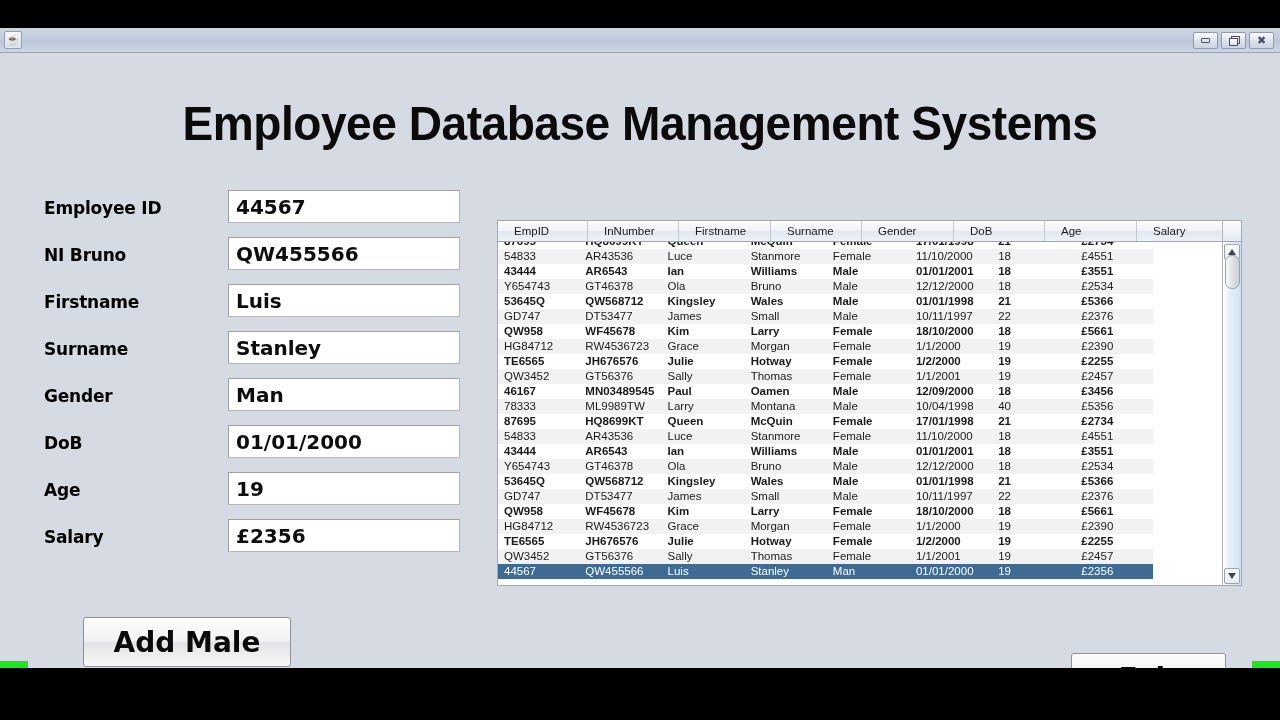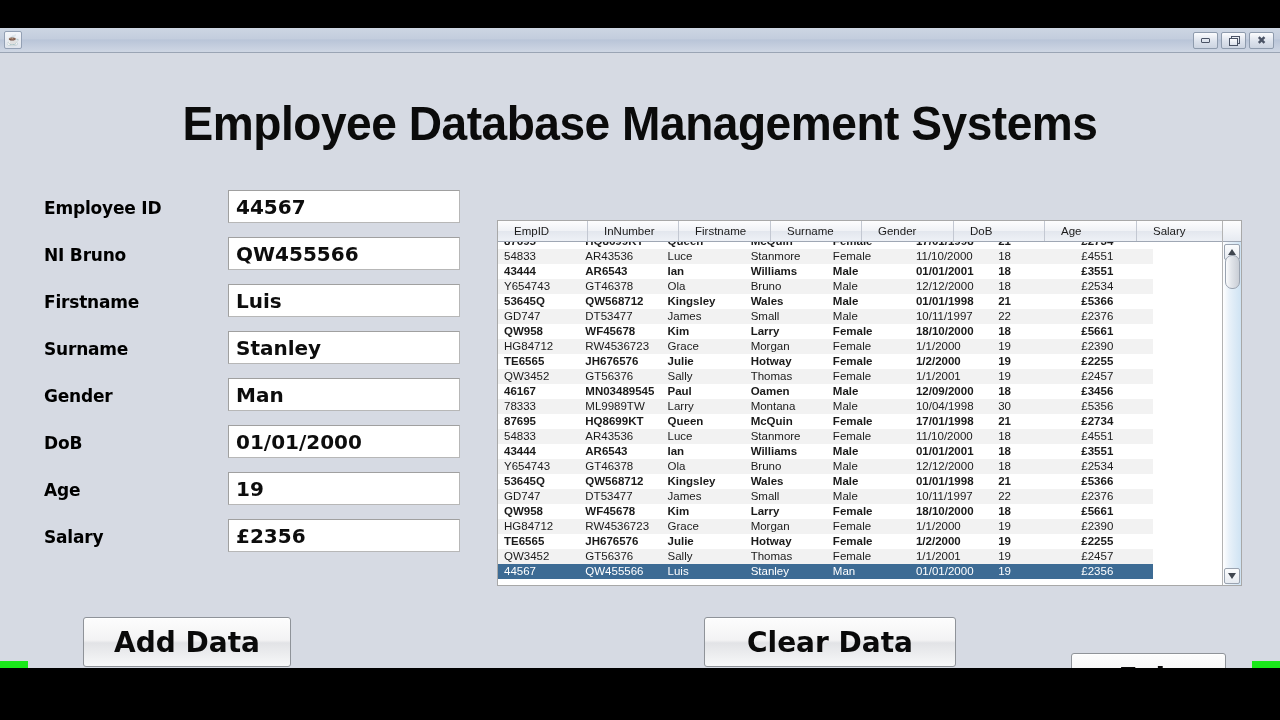--- a/index.html
+++ b/index.html
@@ -352,21 +352,21 @@
                 <div class="td c6">18</div>
                 <div class="td c7">£3456</div>
               </div>
               <div class="tr even">
                 <div class="td c0">78333</div>
                 <div class="td c1">ML9989TW</div>
                 <div class="td c2">Larry</div>
                 <div class="td c3">Montana</div>
                 <div class="td c4">Male</div>
                 <div class="td c5">10/04/1998</div>
-                <div class="td c6">30</div>
+                <div class="td c6">40</div>
                 <div class="td c7">£5356</div>
               </div>
               <div class="tr odd">
                 <div class="td c0">87695</div>
                 <div class="td c1">HQ8699KT</div>
                 <div class="td c2">Queen</div>
                 <div class="td c3">McQuin</div>
                 <div class="td c4">Female</div>
                 <div class="td c5">17/01/1998</div>
                 <div class="td c6">21</div>
@@ -481,22 +481,21 @@
             <span class="tri-up"></span>
           </div>
           <div class="sb-thumb"></div>
           <div class="sb-arrow down">
             <span class="tri-dn"></span>
           </div>
         </div>
       </div>
 
       <div class="buttons">
-        <div class="btn btn-add">Add Data</div>
-        <div class="btn btn-clear">Clear Data</div>
+        <div class="btn btn-add">Add Male</div>
         <div class="btn btn-exit">Exit</div>
       </div>
 
     </div>
   </div>
 
   <div class="green-bar green-left"></div>
   <div class="green-bar green-right"></div>
   <div class="bottom-black"></div>
 

